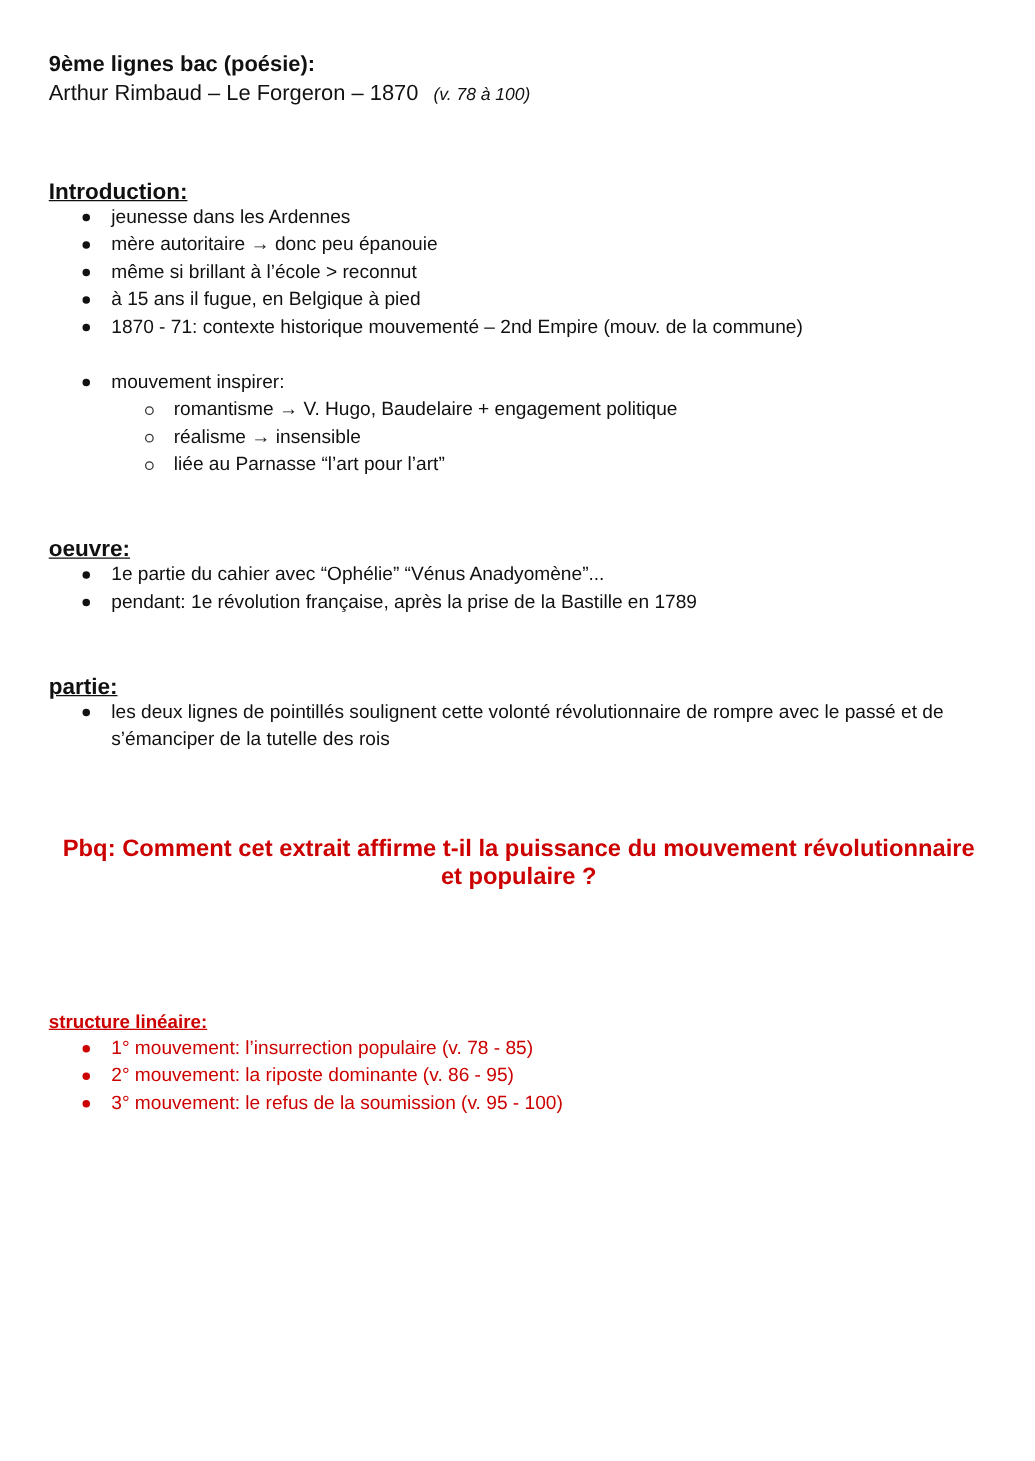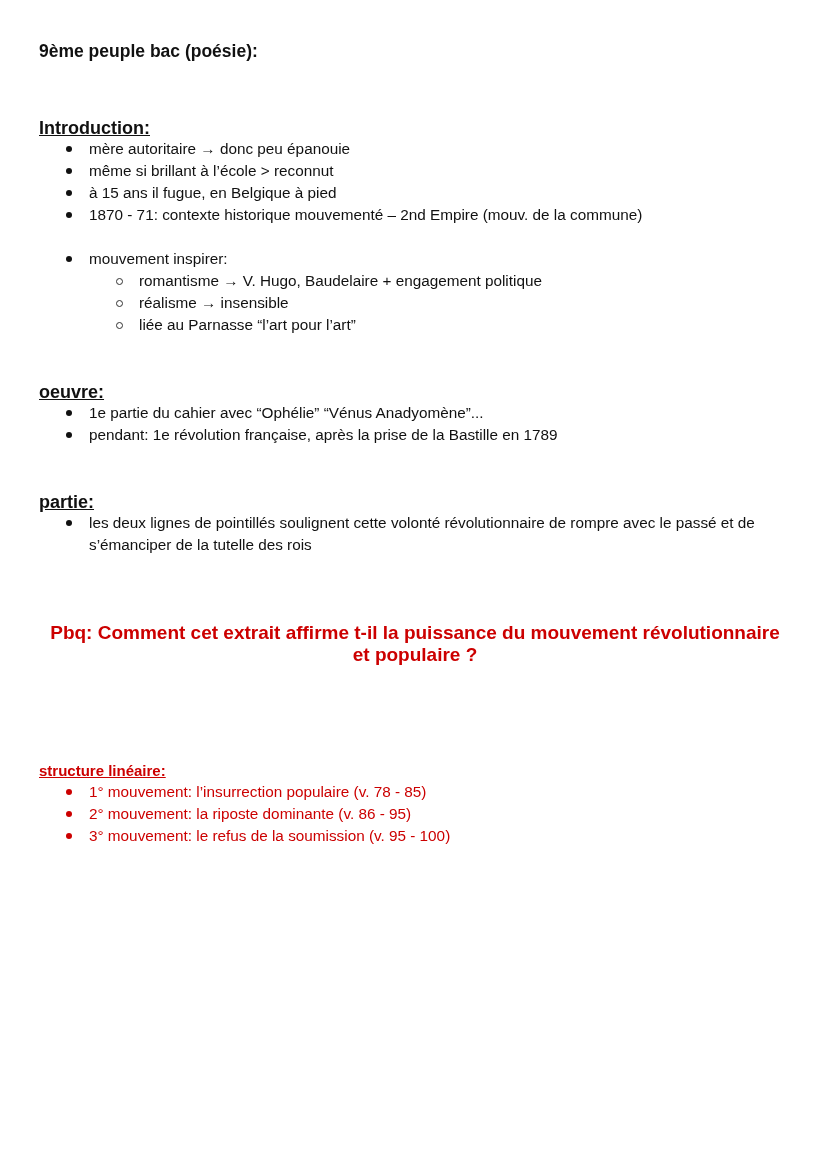--- a/index.html
+++ b/index.html
@@ -33,27 +33,31 @@
     text-align: center; margin: 0; padding-left: 2px;
   }
   .structure-heading { font-size: 15px; margin-top: 21px; }
   .bold { font-weight: normal; }
 </style>
 </head>
 <body>
 
 <div class="page">
 
-  <p class="title">9ème peuple bac (poésie):</p>
+  <p class="title">9ème lignes bac (poésie):</p>
+  <p class="subtitle">
+    <span>Arthur Rimbaud – Le Forgeron – 1870</span><span class="verses">(v. 78 à 100)</span>
+  </p>
 
   <div style="height:56px"></div>
 
   <section>
     <p class="heading">Introduction:</p>
     <ul>
+      <li class="b">jeunesse dans les Ardennes</li>
       <li class="b">mère autoritaire → donc peu épanouie</li>
       <li class="b">même si brillant à l’école &gt; reconnut</li>
       <li class="b">à 15 ans il fugue, en Belgique à pied</li>
       <li class="b">1870 - 71: contexte historique mouvementé – 2nd Empire (mouv. de la commune)</li>
     </ul>
     <div style="height:22px"></div>
     <ul>
       <li class="b">mouvement inspirer:</li>
       <li class="sub">romantisme → V. Hugo, Baudelaire + engagement politique</li>
       <li class="sub">réalisme → insensible</li>

